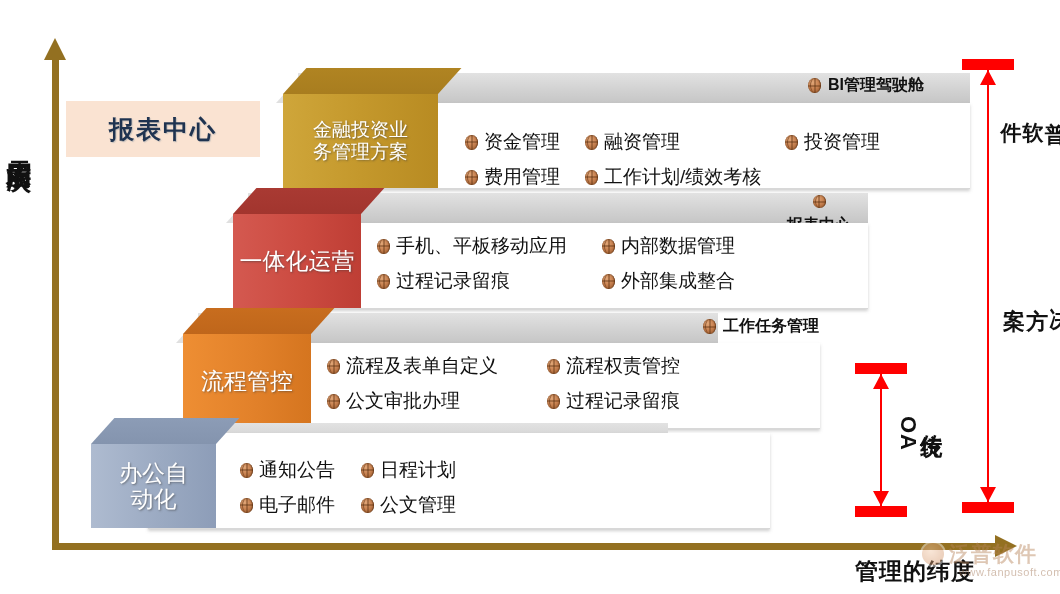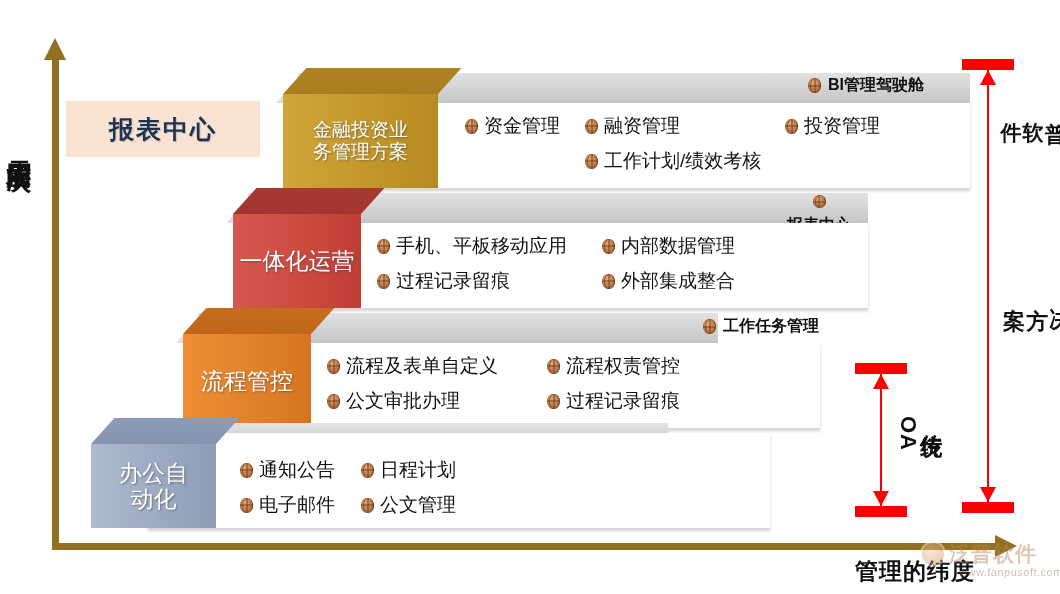--- a/index.html
+++ b/index.html
@@ -211,27 +211,33 @@
     <div class="panel" style="left:298px;top:103px;width:672px;height:85px;"></div>
 
     <div class="blk-top" style="left:283px;top:68px;width:155px;background:linear-gradient(180deg,#B08422 0%,#A87D1F 100%);"></div>
     <div class="blk-face" style="left:283px;top:94px;width:155px;height:94px;font-size:19px;background:linear-gradient(90deg,#CFA63A 0%,#C4982C 50%,#B88B22 100%);">
       <div>
         <div>金融投资业</div>
         <div>务管理方案</div>
       </div>
     </div>
 
-    <div class="feat-cols" style="left:465px;top:113px;">
+    <div class="feat-cols" style="left:465px;top:129px;">
       <div class="feat-col" style="width:120px;">
         <div class="feat">
             <span class="globe">
               <i></i>
             </span>
             <span>资金管理</span>
+          </div>
+        <div class="feat">
+            <span class="globe">
+              <i></i>
+            </span>
+            <span>费用管理</span>
           </div>
       </div>
       <div class="feat-col" style="width:200px;">
         <div class="feat">
             <span class="globe">
               <i></i>
             </span>
             <span>融资管理</span>
           </div>
         <div class="feat">

